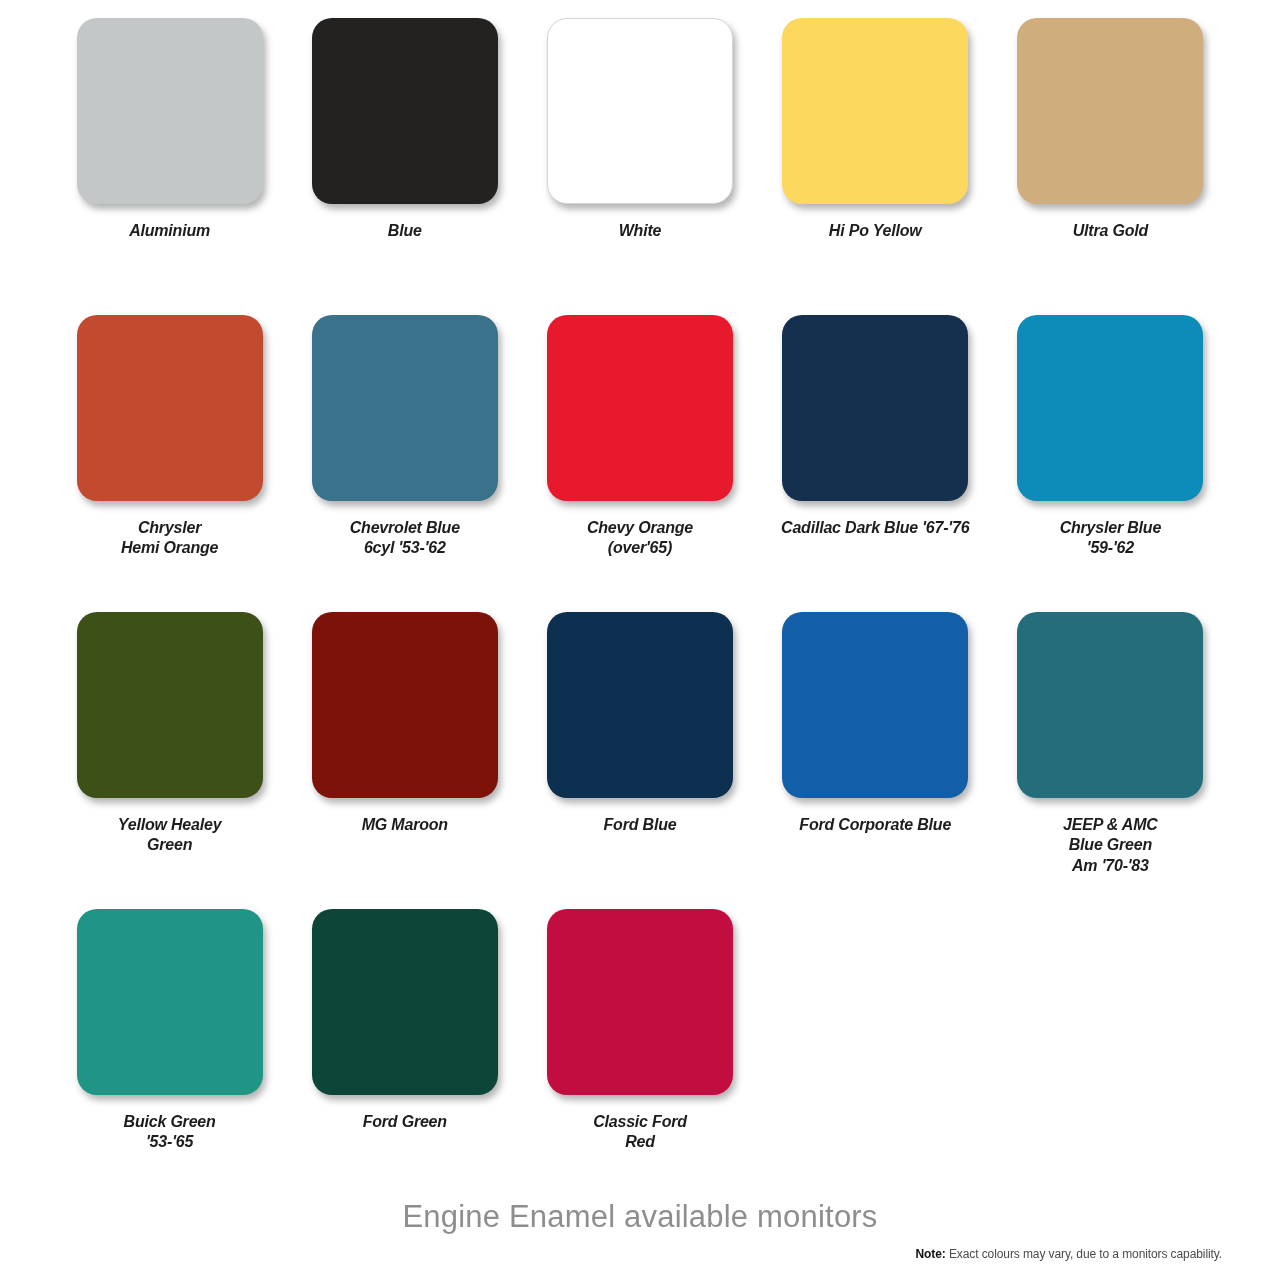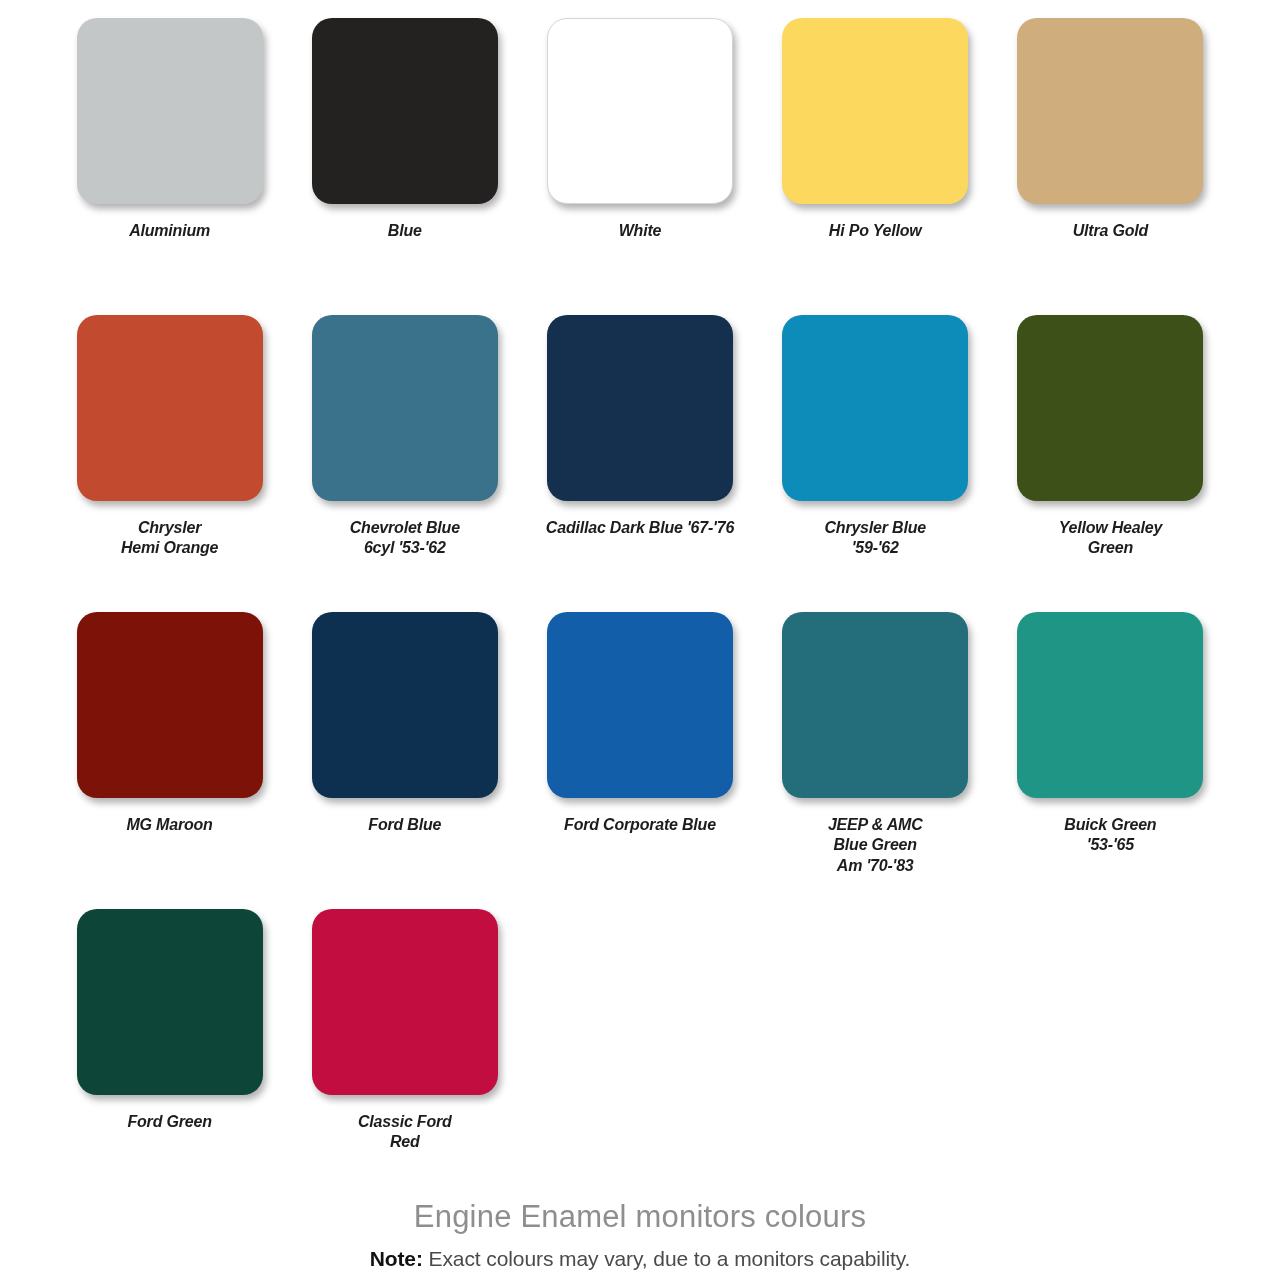--- a/index.html
+++ b/index.html
@@ -73,23 +73,24 @@
   .footer-title {
     font-family: "Liberation Sans", sans-serif;
     font-size: 31px;
     color: #8e8e8e;
     letter-spacing: 0.2px;
     line-height: 1.1;
   }
   .footer-note {
     margin-top: 13px;
     font-family: "Liberation Sans", sans-serif;
-    font-size: 21px;
+    font-size: 12px;
     color: #4a4a4a;
     letter-spacing: -0.1px;
+    text-align: right;
   }
   .footer-note b {
     color: #111;
   }
 </style>
 </head>
 <body>
 
 <div class="chart">
 
@@ -116,20 +117,25 @@
       </div>
       <div class="cell">
         <div class="chip" style="background: rgb(194, 74, 46);"></div>
         <div class="caption">Chrysler
 Hemi Orange</div>
       </div>
       <div class="cell">
         <div class="chip" style="background: rgb(58, 113, 139);"></div>
         <div class="caption">Chevrolet Blue
 6cyl '53-'62</div>
+      </div>
+      <div class="cell">
+        <div class="chip" style="background: rgb(232, 25, 45);"></div>
+        <div class="caption">Chevy Orange
+(over'65)</div>
       </div>
       <div class="cell">
         <div class="chip" style="background: rgb(21, 48, 79);"></div>
         <div class="caption">Cadillac Dark Blue '67-'76</div>
       </div>
       <div class="cell">
         <div class="chip" style="background: rgb(13, 140, 185);"></div>
         <div class="caption">Chrysler Blue
 '59-'62</div>
       </div>
@@ -166,19 +172,19 @@
         <div class="caption">Ford Green</div>
       </div>
       <div class="cell">
         <div class="chip" style="background: rgb(193, 13, 63);"></div>
         <div class="caption">Classic Ford
 Red</div>
       </div>
     </div>
 
   <div class="footer">
-    <div class="footer-title">Engine Enamel monitors colours</div>
+    <div class="footer-title">Engine Enamel available monitors</div>
     <div class="footer-note">
       <b>Note:</b><span> Exact colours may vary, due to a monitors capability.</span>
     </div>
   </div>
 
 </div>
 
 </body></html>

